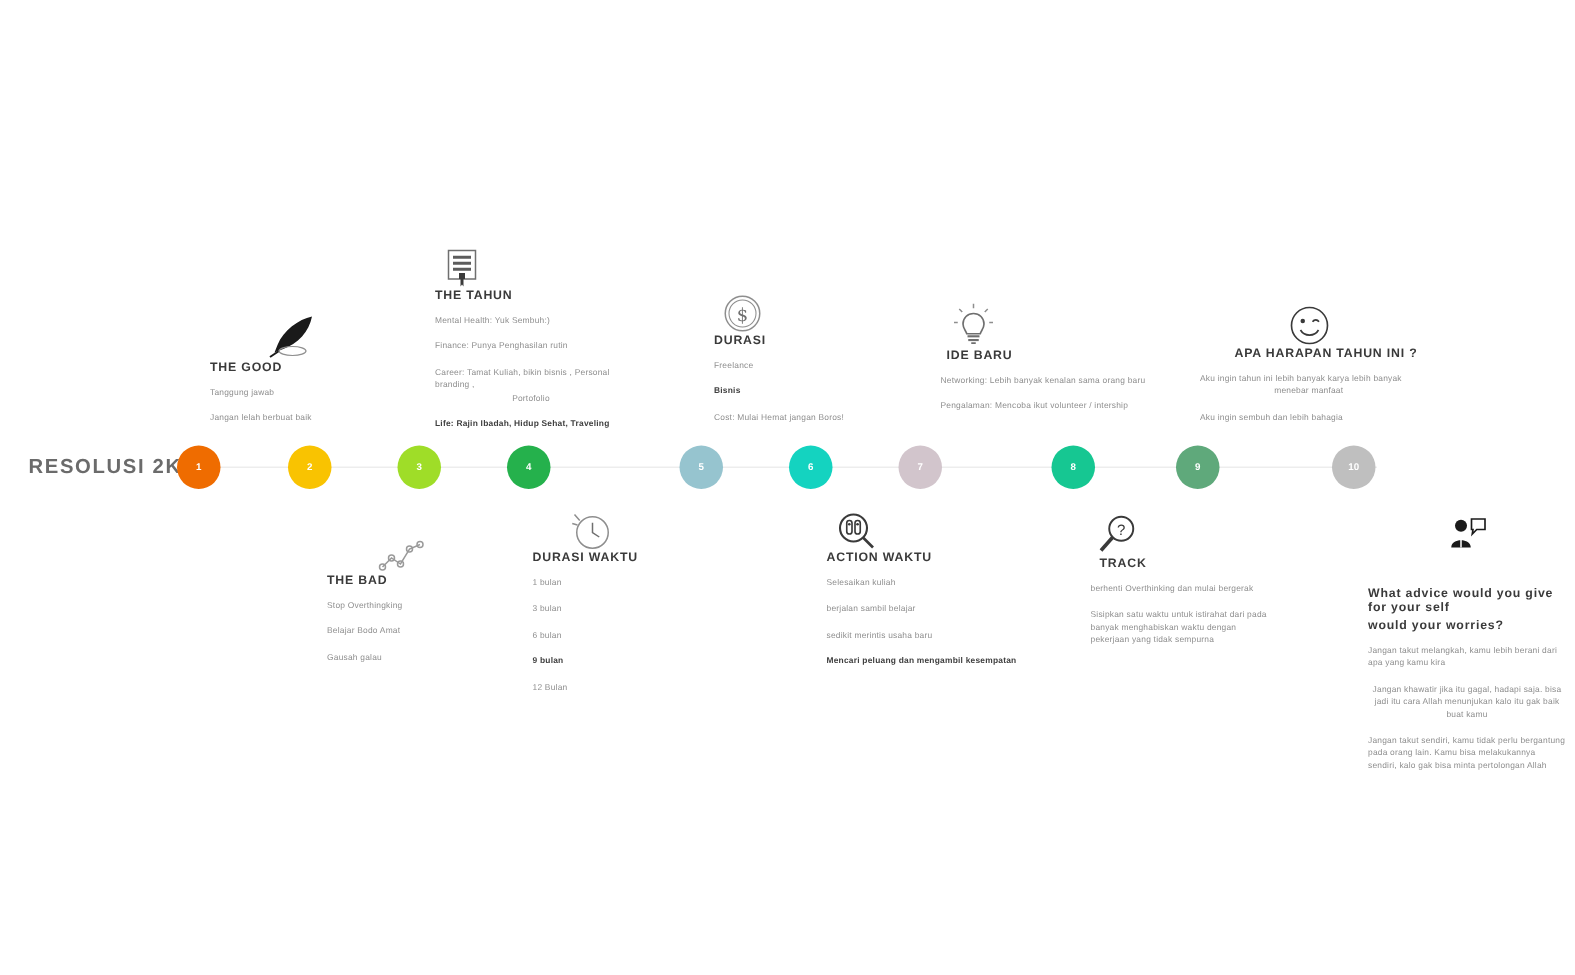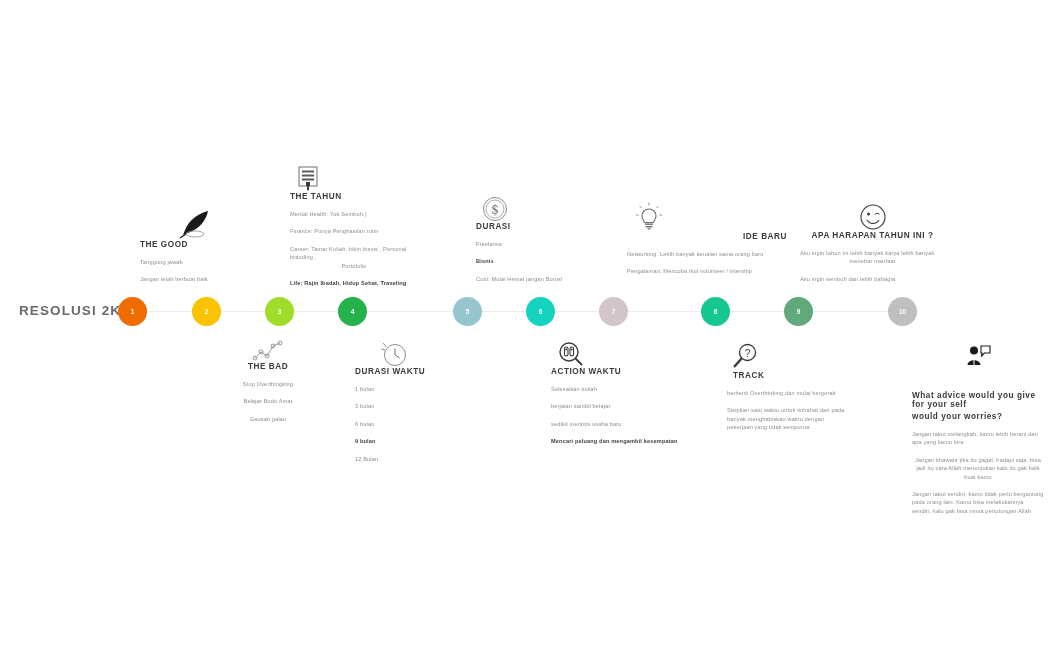--- a/index.html
+++ b/index.html
@@ -91,21 +91,21 @@
         <path d="M33 3 C24 5 14 12 10 22 L8 27 L13 25 C24 21 31 13 33 3 Z" fill="#1a1a1a"></path>
         <path d="M11 26 L5 30" stroke="#1a1a1a" stroke-width="1.4" fill="none"></path>
         <ellipse cx="20" cy="26" rx="9" ry="3" fill="none" stroke="#8e8e8e" stroke-width="0.8"></ellipse>
       </svg>
     </div>
     <div class="heading">THE GOOD</div>
     <div class="line">Tanggung jawab</div>
     <div class="line">Jangan lelah berbuat baik</div>
   </div>
 
-  <div class="card" style="left:218px;top:340px;width:100px;text-align:center;">
+  <div class="card" style="left:218px;top:360px;width:100px;">
     <div class="icon-wrap">
       <svg width="32" height="22" viewBox="0 0 32 22">
         <polyline points="3,18 9,12 15,16 21,6 28,3" fill="none" stroke="#9a9a9a" stroke-width="1"></polyline>
         <circle cx="3" cy="18" r="2" fill="none" stroke="#9a9a9a" stroke-width="1"></circle>
         <circle cx="9" cy="12" r="2" fill="none" stroke="#9a9a9a" stroke-width="1"></circle>
         <circle cx="15" cy="16" r="2" fill="none" stroke="#9a9a9a" stroke-width="1"></circle>
         <circle cx="21" cy="6" r="2" fill="none" stroke="#9a9a9a" stroke-width="1"></circle>
         <circle cx="28" cy="3" r="2" fill="none" stroke="#9a9a9a" stroke-width="1"></circle>
       </svg>
     </div>
@@ -185,21 +185,21 @@
   <div class="card" style="left:627px;top:202px;width:160px;">
     <div style="display:flex;justify-content:flex-start;margin-left:8px;">
       <svg width="28" height="30" viewBox="0 0 28 30">
         <path d="M14 7 C18 7 21 10 21 14 C21 17 19 18.5 18.5 20.5 L9.5 20.5 C9 18.5 7 17 7 14 C7 10 10 7 14 7 Z" fill="none" stroke="#6f6f6f" stroke-width="1.1"></path>
         <rect x="10" y="21.5" width="8" height="1.4" fill="#6f6f6f"></rect>
         <rect x="10.5" y="24" width="7" height="1.4" fill="#6f6f6f"></rect>
         <path d="M12.5 26.8 L15.5 26.8" stroke="#6f6f6f" stroke-width="1.2"></path>
         <path d="M14 0.5 L14 3.5 M4.5 4 L6.5 6 M23.5 4 L21.5 6 M1 13 L3.5 13 M27 13 L24.5 13" stroke="#8e8e8e" stroke-width="1"></path>
       </svg>
     </div>
-    <div class="heading" style="margin-left:4px;text-align:right;">IDE BARU</div>
+    <div class="heading" style="margin-left:4px;">IDE BARU</div>
     <div class="line">Networking: Lebih banyak kenalan sama orang baru</div>
     <div class="line">Pengalaman: Mencoba ikut volunteer / intership</div>
   </div>
 
   <div class="card" style="left:727px;top:343px;width:120px;">
     <div style="display:flex;justify-content:flex-start;margin-left:4px;">
       <svg width="28" height="28" viewBox="0 0 28 28">
         <circle cx="16.5" cy="9.5" r="8" fill="none" stroke="#3a3a3a" stroke-width="1.3"></circle>
         <path d="M10.8 15.2 L3 24" stroke="#3a3a3a" stroke-width="2.4"></path>
         <text x="16.5" y="13.5" font-size="10" font-family="Liberation Sans, sans-serif" fill="#3a3a3a" text-anchor="middle">?</text>
@@ -212,21 +212,21 @@
 
   <div class="card center-al" style="left:800px;top:203px;width:145px;">
     <div class="icon-wrap">
       <svg width="28" height="28" viewBox="0 0 28 28">
         <circle cx="14" cy="14" r="12" fill="none" stroke="#3a3a3a" stroke-width="1.1"></circle>
         <circle cx="9.5" cy="11" r="1.5" fill="#3a3a3a"></circle>
         <path d="M16 11.5 C17.2 9.8 19.2 9.8 20.3 11.5" fill="none" stroke="#3a3a3a" stroke-width="1.1"></path>
         <path d="M8 17 C10.5 21.5 17.5 21.5 20 17" fill="none" stroke="#3a3a3a" stroke-width="1.1"></path>
       </svg>
     </div>
-    <div class="heading" style="text-align:center;">APA HARAPAN TAHUN INI ?</div>
+    <div class="heading" style="text-align:right;">APA HARAPAN TAHUN INI ?</div>
     <div class="line" style="text-align:left;margin-bottom:0;">Aku ingin tahun ini lebih banyak karya lebih banyak</div>
     <div class="line center">menebar manfaat</div>
     <div class="line" style="text-align:left;">Aku ingin sembuh dan lebih bahagia</div>
   </div>
 
   <div class="card center-al" style="left:912px;top:345px;width:132px;">
     <div class="icon-wrap">
       <svg width="26" height="22" viewBox="0 0 26 22">
         <circle cx="9" cy="5.5" r="4" fill="#1a1a1a"></circle>
         <path d="M2.5 20 C2.5 13.5 15.5 13.5 15.5 20 Z" fill="#1a1a1a"></path>

